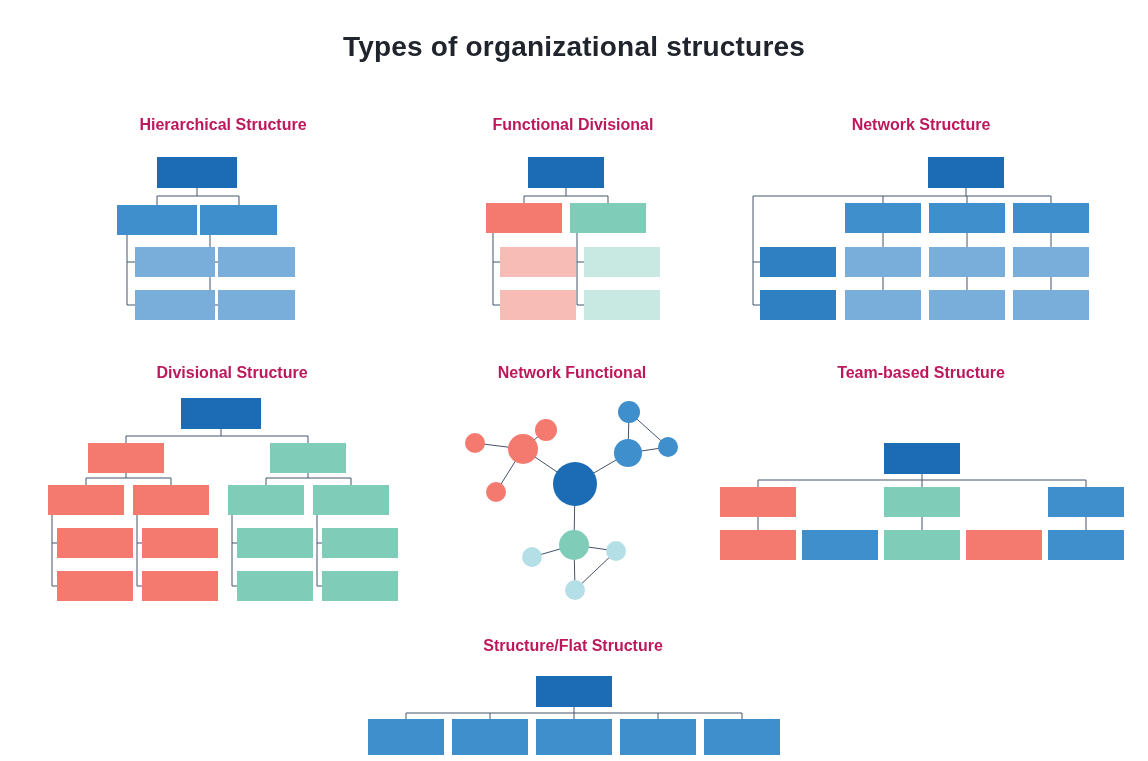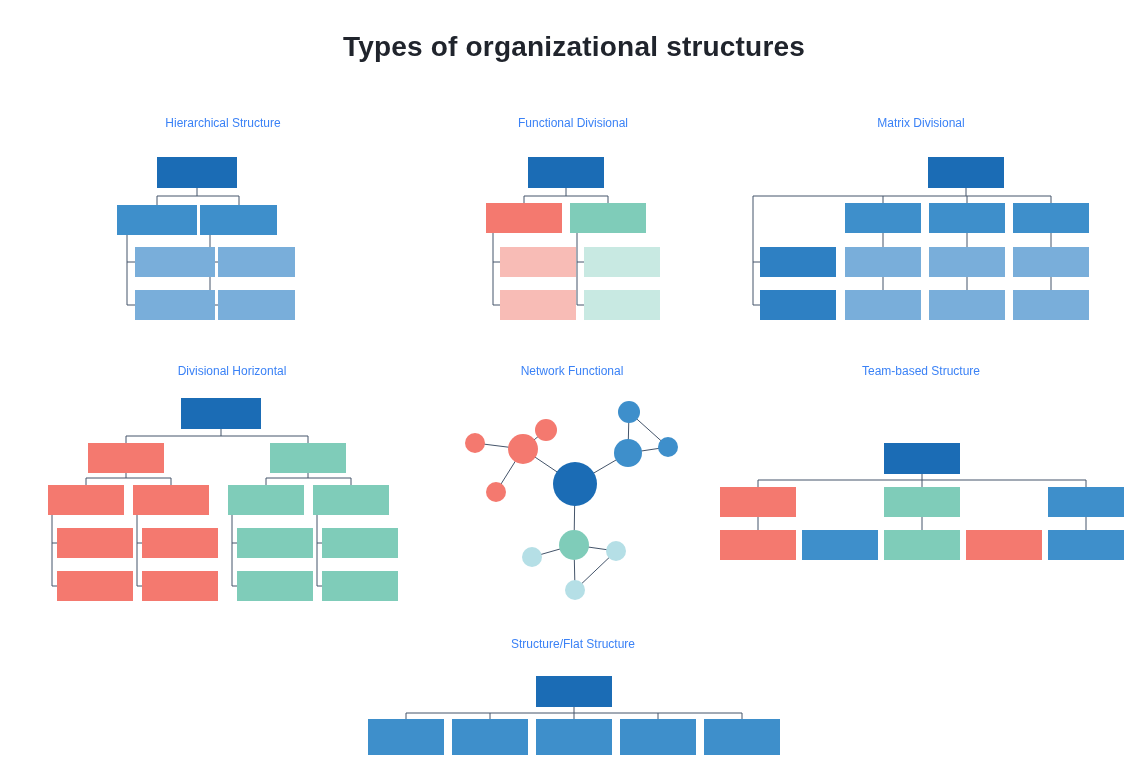--- a/index.html
+++ b/index.html
@@ -17,23 +17,23 @@
     transform:translateX(-50%);
     font-size:28px;
     font-weight:600;
     color:#20242c;
     letter-spacing:0.2px;
     white-space:nowrap;
   }
   .section-label {
     position:absolute;
     transform:translateX(-50%);
-    font-size:12px;
-    font-weight:400;
-    color:#3b82f6;
+    font-size:16px;
+    font-weight:700;
+    color:#be185d;
     white-space:nowrap;
   }
   .org-box { position:absolute; }
   #connectors { position:absolute; left:0; top:0; }
 </style>
 </head>
 <body>
 
 <div class="stage" id="stage">
   <h1 class="title">Types of organizational structures</h1>
@@ -146,34 +146,34 @@
     <div class="org-box" style="left: 218px; top: 247px; width: 77px; height: 30px; background: rgb(121, 174, 218);"></div>
     <div class="org-box" style="left: 218px; top: 290px; width: 77px; height: 30px; background: rgb(121, 174, 218);"></div>
     <div class="section-label" style="left: 573px; top: 116px;">Functional Divisional</div>
     <div class="org-box" style="left: 528px; top: 157px; width: 76px; height: 31px; background: rgb(27, 108, 181);"></div>
     <div class="org-box" style="left: 486px; top: 203px; width: 76px; height: 30px; background: rgb(244, 121, 111);"></div>
     <div class="org-box" style="left: 570px; top: 203px; width: 76px; height: 30px; background: rgb(127, 204, 185);"></div>
     <div class="org-box" style="left: 500px; top: 247px; width: 76px; height: 30px; background: rgb(248, 188, 182);"></div>
     <div class="org-box" style="left: 500px; top: 290px; width: 76px; height: 30px; background: rgb(248, 188, 182);"></div>
     <div class="org-box" style="left: 584px; top: 247px; width: 76px; height: 30px; background: rgb(200, 233, 226);"></div>
     <div class="org-box" style="left: 584px; top: 290px; width: 76px; height: 30px; background: rgb(200, 233, 226);"></div>
-    <div class="section-label" style="left: 921px; top: 116px;">Matrix Divisional</div>
+    <div class="section-label" style="left: 921px; top: 116px;">Network Structure</div>
     <div class="org-box" style="left: 928px; top: 157px; width: 76px; height: 31px; background: rgb(27, 108, 181);"></div>
     <div class="org-box" style="left: 845px; top: 203px; width: 76px; height: 30px; background: rgb(62, 143, 203);"></div>
     <div class="org-box" style="left: 929px; top: 203px; width: 76px; height: 30px; background: rgb(62, 143, 203);"></div>
     <div class="org-box" style="left: 1013px; top: 203px; width: 76px; height: 30px; background: rgb(62, 143, 203);"></div>
     <div class="org-box" style="left: 760px; top: 247px; width: 76px; height: 30px; background: rgb(46, 128, 195);"></div>
     <div class="org-box" style="left: 760px; top: 290px; width: 76px; height: 30px; background: rgb(46, 128, 195);"></div>
     <div class="org-box" style="left: 845px; top: 247px; width: 76px; height: 30px; background: rgb(121, 174, 218);"></div>
     <div class="org-box" style="left: 929px; top: 247px; width: 76px; height: 30px; background: rgb(121, 174, 218);"></div>
     <div class="org-box" style="left: 1013px; top: 247px; width: 76px; height: 30px; background: rgb(121, 174, 218);"></div>
     <div class="org-box" style="left: 845px; top: 290px; width: 76px; height: 30px; background: rgb(121, 174, 218);"></div>
     <div class="org-box" style="left: 929px; top: 290px; width: 76px; height: 30px; background: rgb(121, 174, 218);"></div>
     <div class="org-box" style="left: 1013px; top: 290px; width: 76px; height: 30px; background: rgb(121, 174, 218);"></div>
-    <div class="section-label" style="left: 232px; top: 364px;">Divisional Horizontal</div>
+    <div class="section-label" style="left: 232px; top: 364px;">Divisional Structure</div>
     <div class="org-box" style="left: 181px; top: 398px; width: 80px; height: 31px; background: rgb(27, 108, 181);"></div>
     <div class="org-box" style="left: 88px; top: 443px; width: 76px; height: 30px; background: rgb(244, 121, 111);"></div>
     <div class="org-box" style="left: 270px; top: 443px; width: 76px; height: 30px; background: rgb(127, 204, 185);"></div>
     <div class="org-box" style="left: 48px; top: 485px; width: 76px; height: 30px; background: rgb(244, 121, 111);"></div>
     <div class="org-box" style="left: 133px; top: 485px; width: 76px; height: 30px; background: rgb(244, 121, 111);"></div>
     <div class="org-box" style="left: 57px; top: 528px; width: 76px; height: 30px; background: rgb(244, 121, 111);"></div>
     <div class="org-box" style="left: 57px; top: 571px; width: 76px; height: 30px; background: rgb(244, 121, 111);"></div>
     <div class="org-box" style="left: 142px; top: 528px; width: 76px; height: 30px; background: rgb(244, 121, 111);"></div>
     <div class="org-box" style="left: 142px; top: 571px; width: 76px; height: 30px; background: rgb(244, 121, 111);"></div>
     <div class="org-box" style="left: 228px; top: 485px; width: 76px; height: 30px; background: rgb(127, 204, 185);"></div>

